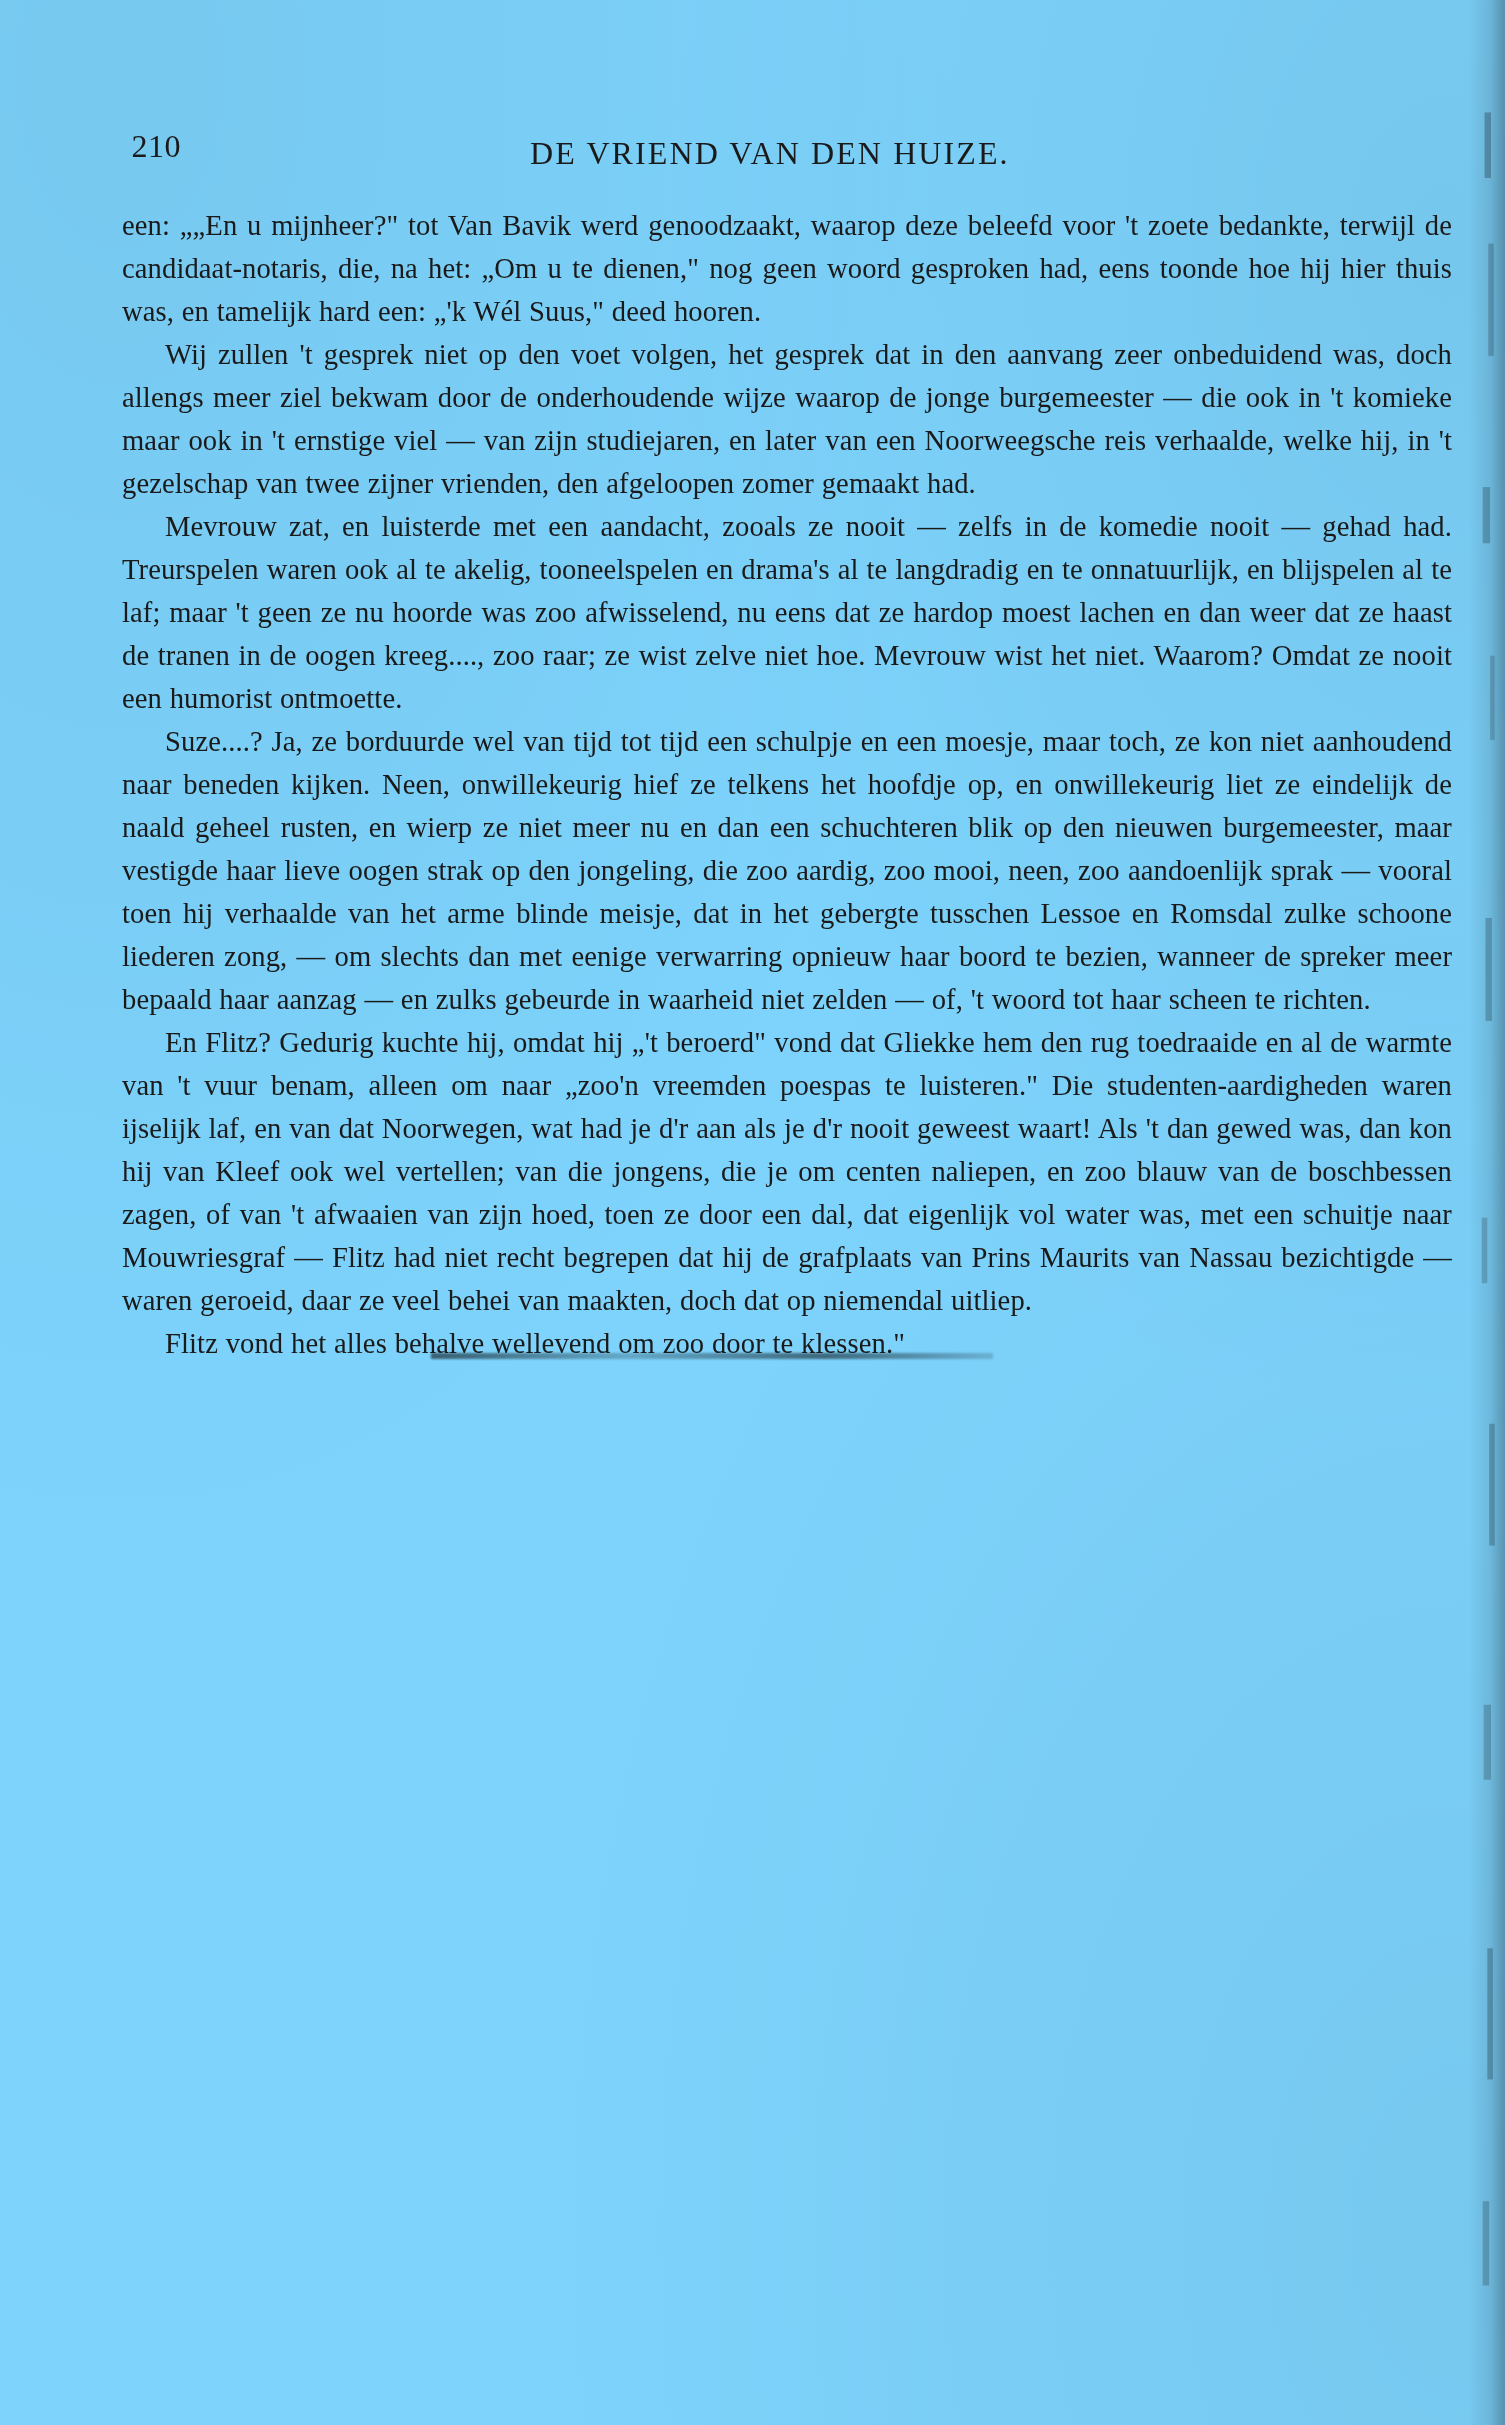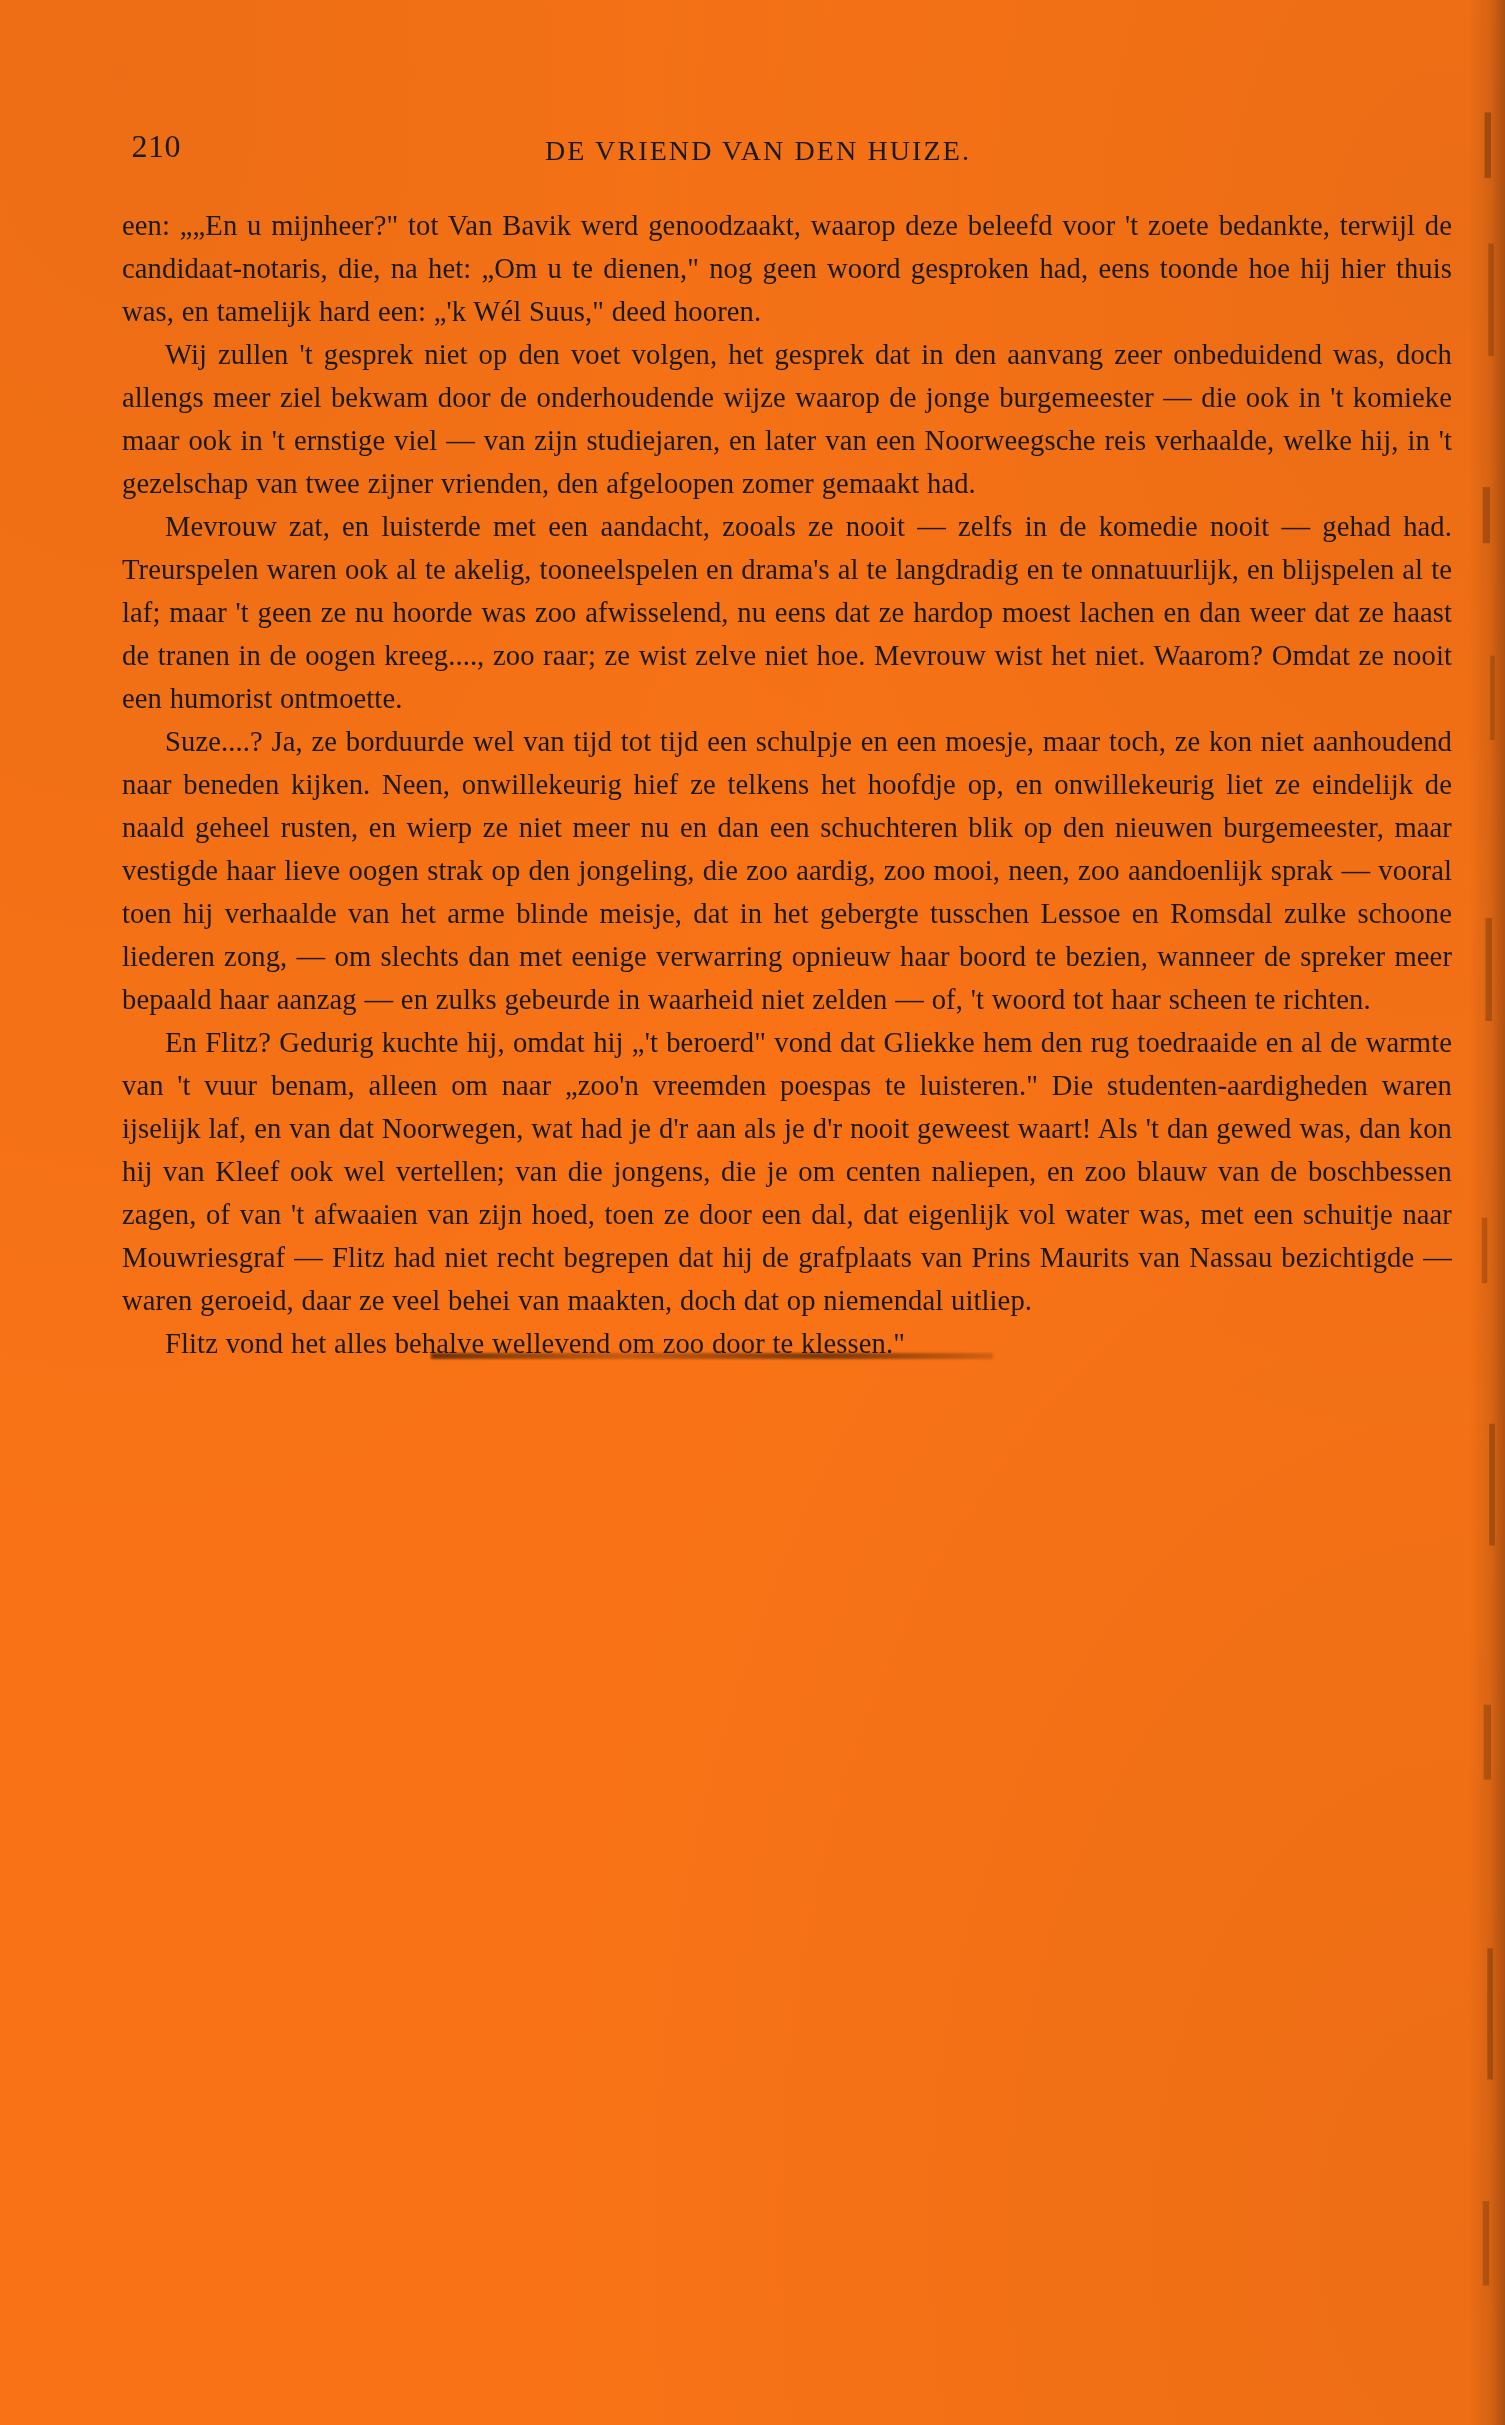--- a/index.html
+++ b/index.html
@@ -12,21 +12,21 @@
     background: #ffffff;
     font-family: "Liberation Serif", serif;
     color: #1a1a1a;
     overflow: hidden;
     position: relative;
   }
   
   .page {
     position: absolute;
     inset: 0;
-    background: #f97316;
+    background: #7dd3fc;
   }
   .scan-noise {
     position: absolute;
     inset: 0;
     pointer-events: none;
     background:
       radial-gradient(ellipse at 8% 3%, rgba(0,0,0,0.05), rgba(0,0,0,0) 45%),
       radial-gradient(ellipse at 96% 10%, rgba(0,0,0,0.06), rgba(0,0,0,0) 40%),
       radial-gradient(ellipse at 97% 92%, rgba(0,0,0,0.05), rgba(0,0,0,0) 45%);
   }
@@ -64,23 +64,23 @@
   }
   .folio {
     position: absolute;
     left: 9.4px;
     top: 5.6px;
     font-size: 32px;
     letter-spacing: 0.5px;
   }
   .running-head {
     position: absolute;
-    left: 423px;
+    left: 408px;
     top: 13px;
-    font-size: 28px;
+    font-size: 32px;
     letter-spacing: 2.1px;
     font-variant: small-caps;
     text-transform: uppercase;
   }
 
   .body-text {
     width: 1330px;
     font-size: 28.6px;
     line-height: 43px;
     text-align: justify;

